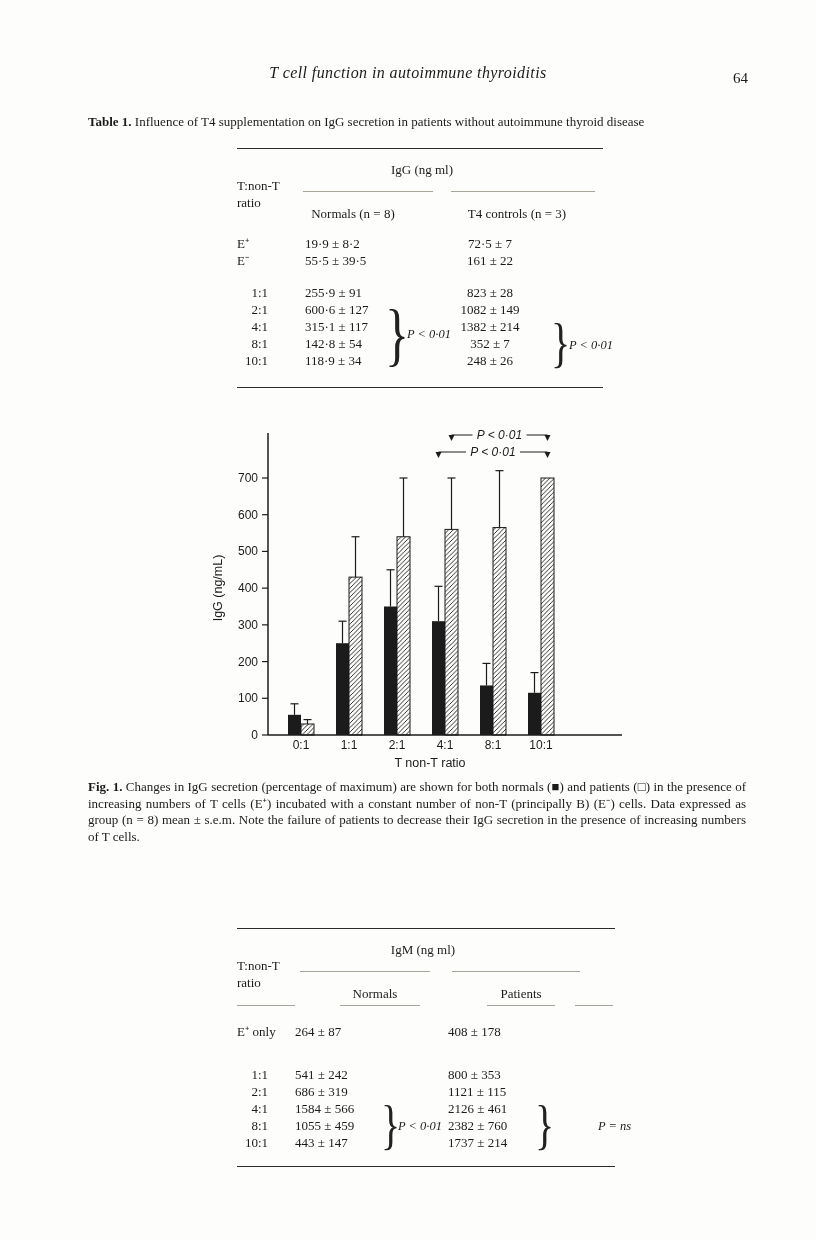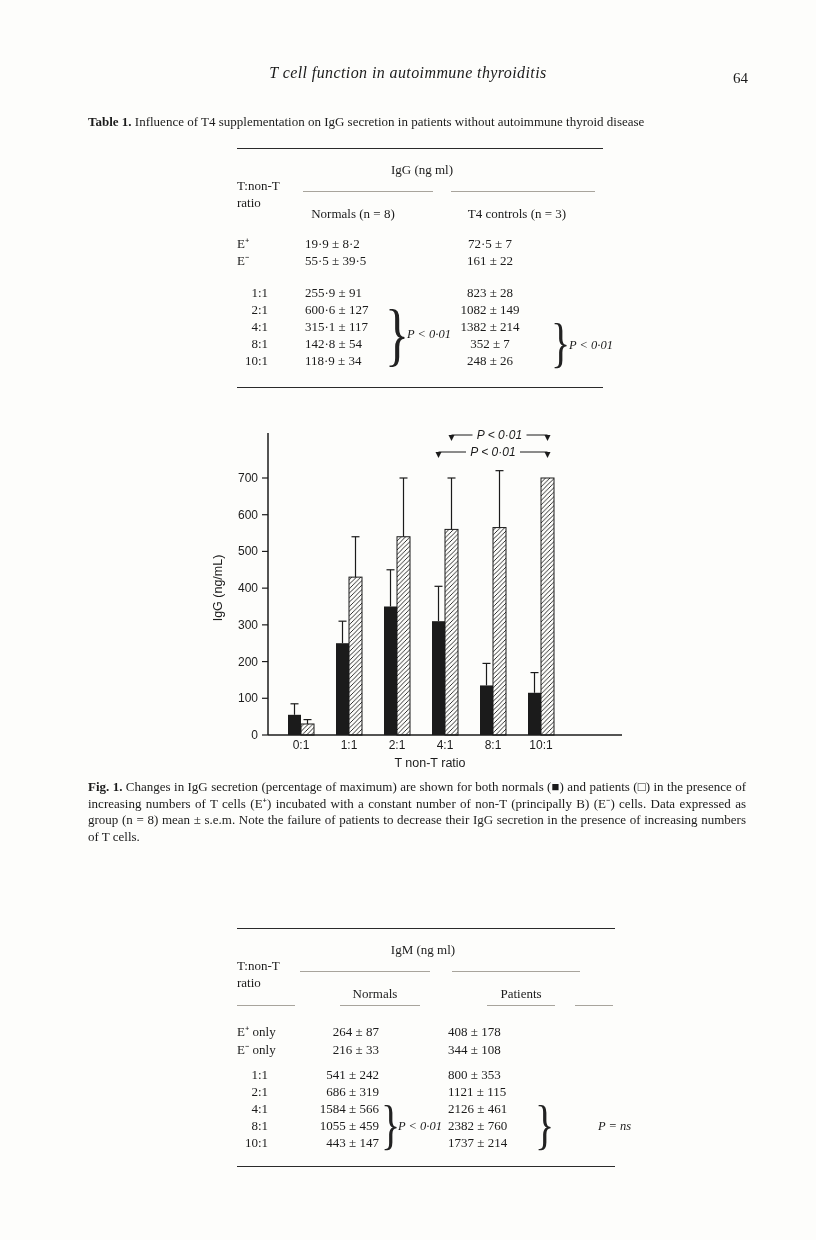--- a/index.html
+++ b/index.html
@@ -21,21 +21,21 @@
   #table2{left:237px;top:928px;width:378px;height:237px;}
   .hdr{position:absolute;white-space:nowrap;text-align:center;}
   .ctr{text-align:center;}
   .subrule{position:absolute;border-top:1px solid #a8a49c;height:0;}
 
   .trow{position:absolute;left:0;width:100%;height:17px;}
   .c-ratio{position:absolute;left:0;width:31px;text-align:right;white-space:nowrap;}
   .c-ratio.eonly{width:56px;text-align:left;}
   #table1 .c-norm{position:absolute;left:68px;width:122px;text-align:left;white-space:nowrap;}
   #table1 .c-t4{position:absolute;left:214px;width:78px;text-align:center;white-space:nowrap;}
-  #table2 .c-norm{position:absolute;left:58px;width:84px;text-align:right;white-space:nowrap;}
+  #table2 .c-norm{position:absolute;left:58px;width:84px;text-align:left;white-space:nowrap;}
   #table2 .c-pat{position:absolute;left:211px;width:86px;text-align:left;white-space:nowrap;}
 
   .brace{position:absolute;display:block;transform-origin:top center;font-weight:400;color:#222;}
   #b1n{left:148px;top:150px;font-size:50px;line-height:50px;transform:scaleY(1.4);}
   #b1t{left:314px;top:167px;font-size:40px;line-height:40px;transform:scaleY(1.35);}
   #b2n{left:144px;top:169px;font-size:40px;line-height:40px;transform:scaleY(1.35);}
   #b2p{left:298px;top:169px;font-size:40px;line-height:40px;transform:scaleY(1.35);}
   .pnote{position:absolute;font-size:12.5px;font-style:italic;white-space:nowrap;}
   #p1n{left:170px;top:177px;}
   #p1t{left:332px;top:188px;}
@@ -209,25 +209,20 @@
     <div class="subrule" style="left:0;top:76px;width:58px;"></div>
     <div class="subrule" style="left:103px;top:76px;width:80px;"></div>
     <div class="subrule" style="left:250px;top:76px;width:68px;"></div>
     <div class="subrule" style="left:338px;top:76px;width:38px;"></div>
 
     <div class="trow" style="top:94px">
       <span class="c-ratio eonly">E⁺ only</span>
       <span class="c-norm">264 ± 87</span>
       <span class="c-pat">408 ± 178</span>
     </div>
-    <div class="trow" style="top:112px">
-      <span class="c-ratio eonly">E⁻ only</span>
-      <span class="c-norm">216 ± 33</span>
-      <span class="c-pat">344 ± 108</span>
-    </div>
     <div class="trow" style="top:137px">
       <span class="c-ratio">1:1</span>
       <span class="c-norm">541 ± 242</span>
       <span class="c-pat">800 ± 353</span>
     </div>
     <div class="trow" style="top:154px">
       <span class="c-ratio">2:1</span>
       <span class="c-norm">686 ± 319</span>
       <span class="c-pat">1121 ± 115</span>
     </div>

